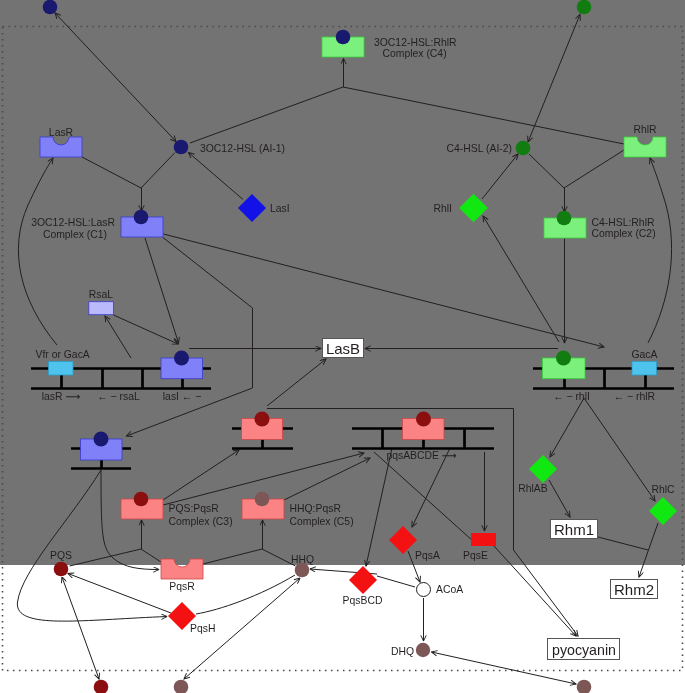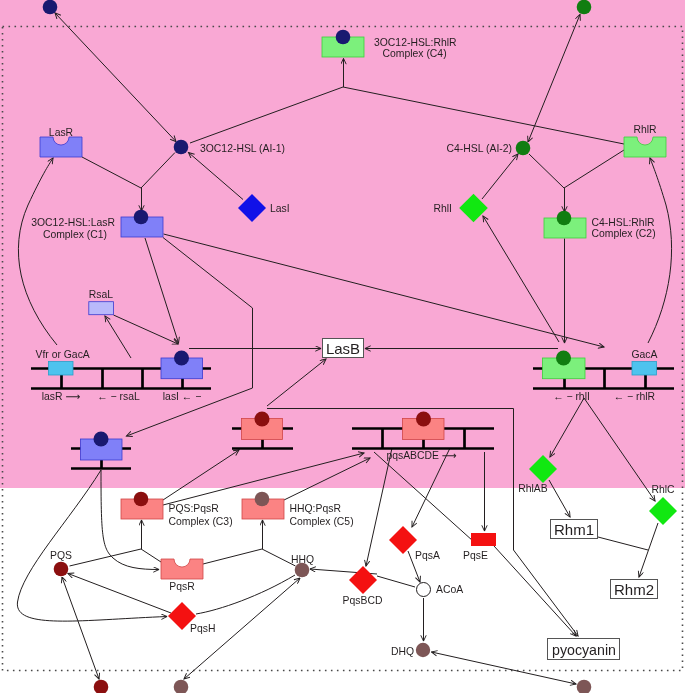--- a/index.html
+++ b/index.html
@@ -1,19 +1,19 @@
 <!DOCTYPE html>
 <html><head>
 <meta charset="utf-8">
 <title>Quorum sensing network</title>
 <style>
   html,body{margin:0;padding:0;background:#ffffff;}
   body{width:685px;height:693px;overflow:hidden;
        font-family:"Liberation Sans",sans-serif;}
-  #stage{position:relative;width:685px;height:488px;background:#f9a8d4;}
+  #stage{position:relative;width:685px;height:565px;background:#737373;}
   svg#diagram{display:block;position:absolute;left:0;top:0;}
   text{font-family:"Liberation Sans",sans-serif;fill:#231f20;white-space:pre;}
   .t11{font-size:10.4px;}
   .t15{font-size:15px;}
   .t14{font-size:14.2px;}
   .ln{stroke:#231f20;stroke-width:1;fill:none;}
   .dna{stroke:#000000;stroke-width:2.7;fill:none;stroke-linecap:butt;}
 </style>
 </head>
 <body>

